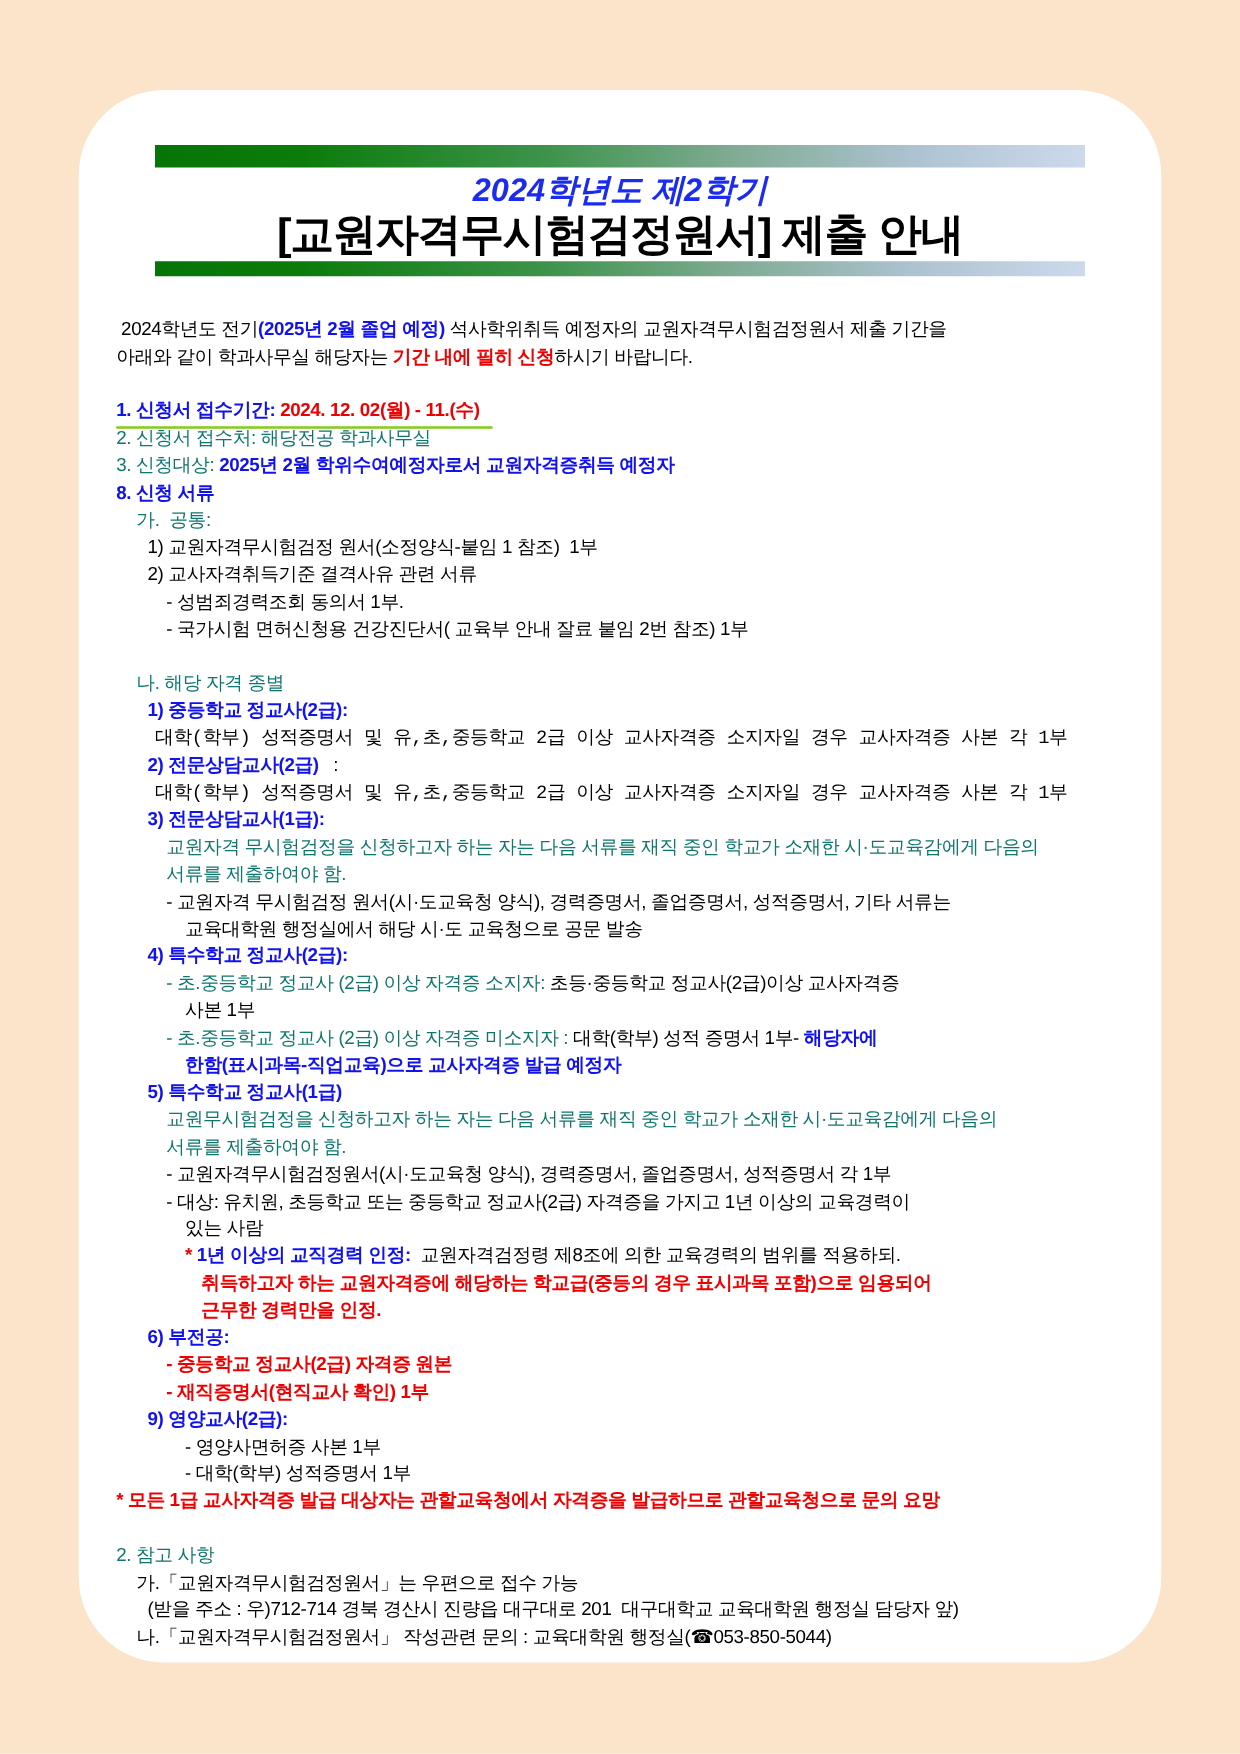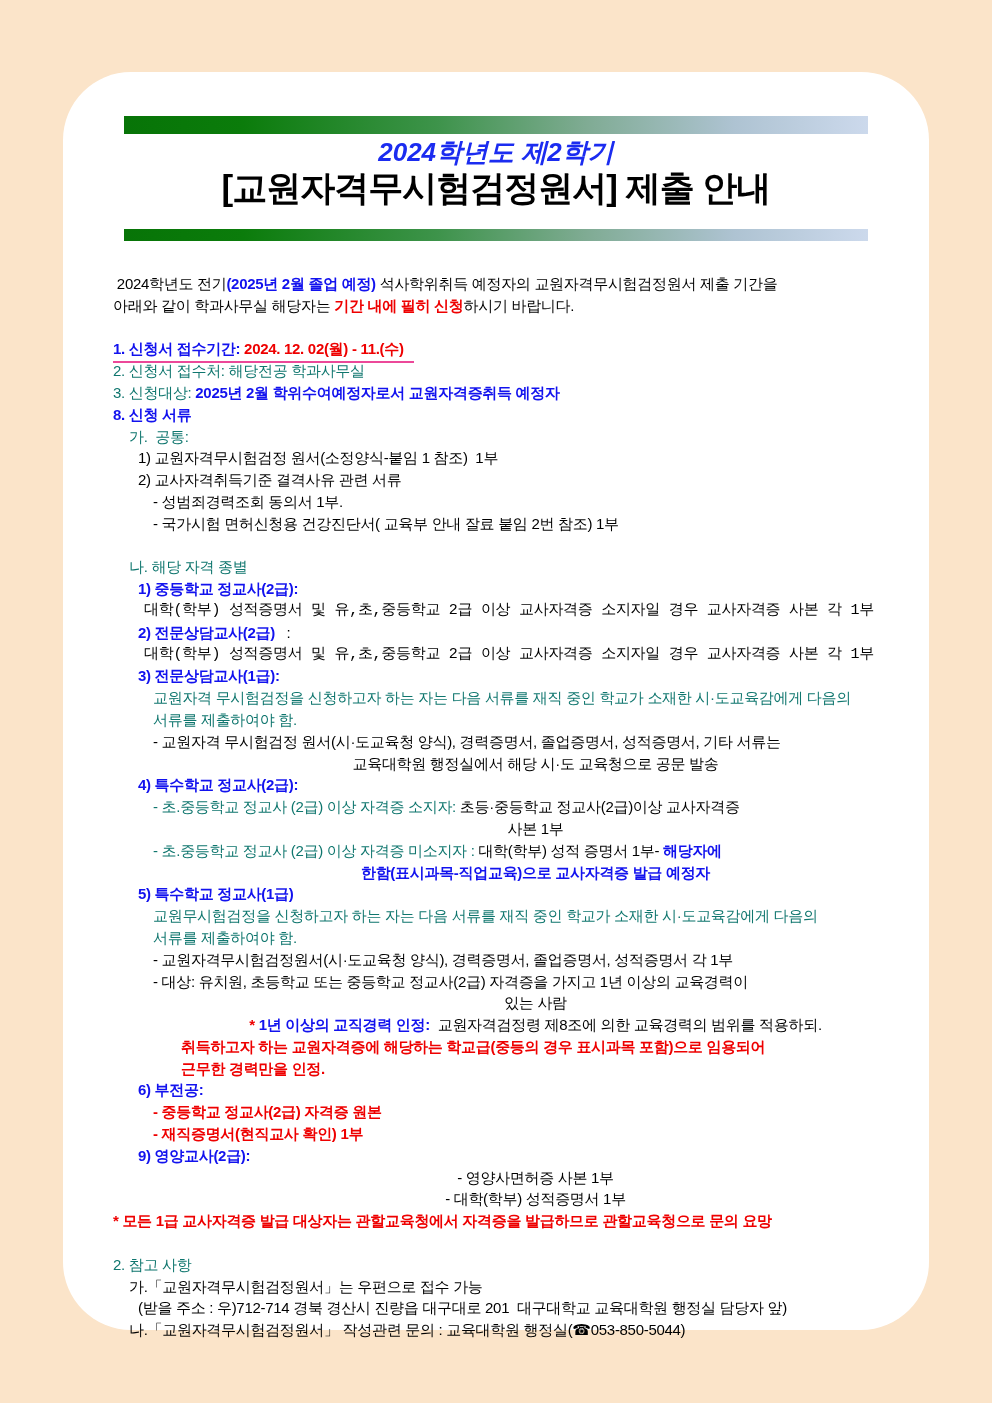--- a/index.html
+++ b/index.html
@@ -33,50 +33,49 @@
     font-size: 26px;
     line-height: 30px;
     margin-top: 3px;
   }
   .title {
     text-align: center;
     color: #000000;
     font-weight: bold;
     font-size: 35px;
     line-height: 42px;
-    margin-bottom: 20px;
+    margin-bottom: 0;
     letter-spacing: -1px;
   }
   .docbody {
     margin-top: 32px;
     padding: 0 26px 0 30px;
   }
   .line {
     height: 21.8px;
     line-height: 21.8px;
     font-size: 15px;
     color: #000000;
     white-space: pre;
     letter-spacing: -0.3px;
-    margin-left: 20px;
   }
   .ind0 { padding-left: 0; }
   .ind1 { padding-left: 16px; }
   .ind2 { padding-left: 25px; }
   .ind3 { padding-left: 31px; font-family: Liberation Mono, monospace; }
   .ind4 { padding-left: 40px; }
-  .ind5 { padding-left: 55px; text-align: center; }
+  .ind5 { padding-left: 55px; }
   .ind6 { padding-left: 68px; }
   .seg-n  { color: #000000; font-weight: normal; }
   .seg-b  { color: #0f766e; font-weight: normal; }
   .seg-bb { color: #1212ee; font-weight: bold; }
   .seg-rb { color: #ee0000; font-weight: bold; }
   .underline-wrap {
     display: inline-block;
-    border-bottom: 2px solid #ec4899;
+    border-bottom: 2px solid #84cc16;
     padding-right: 10px;
     padding-bottom: 1px;
   }
 </style>
 </head>
 <body>
 
 <div class="card">
   <div class="header">
     <div class="gradbar top"></div>

